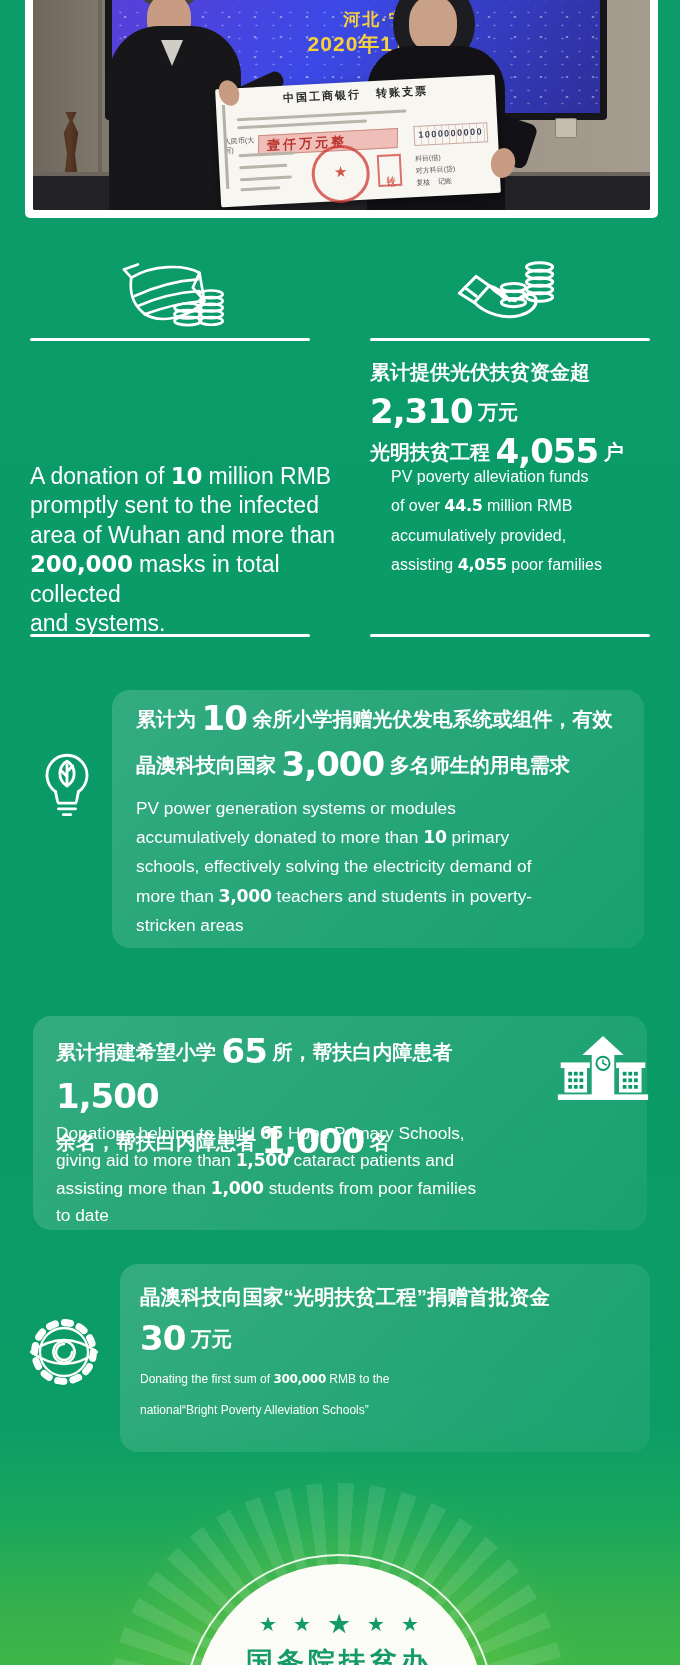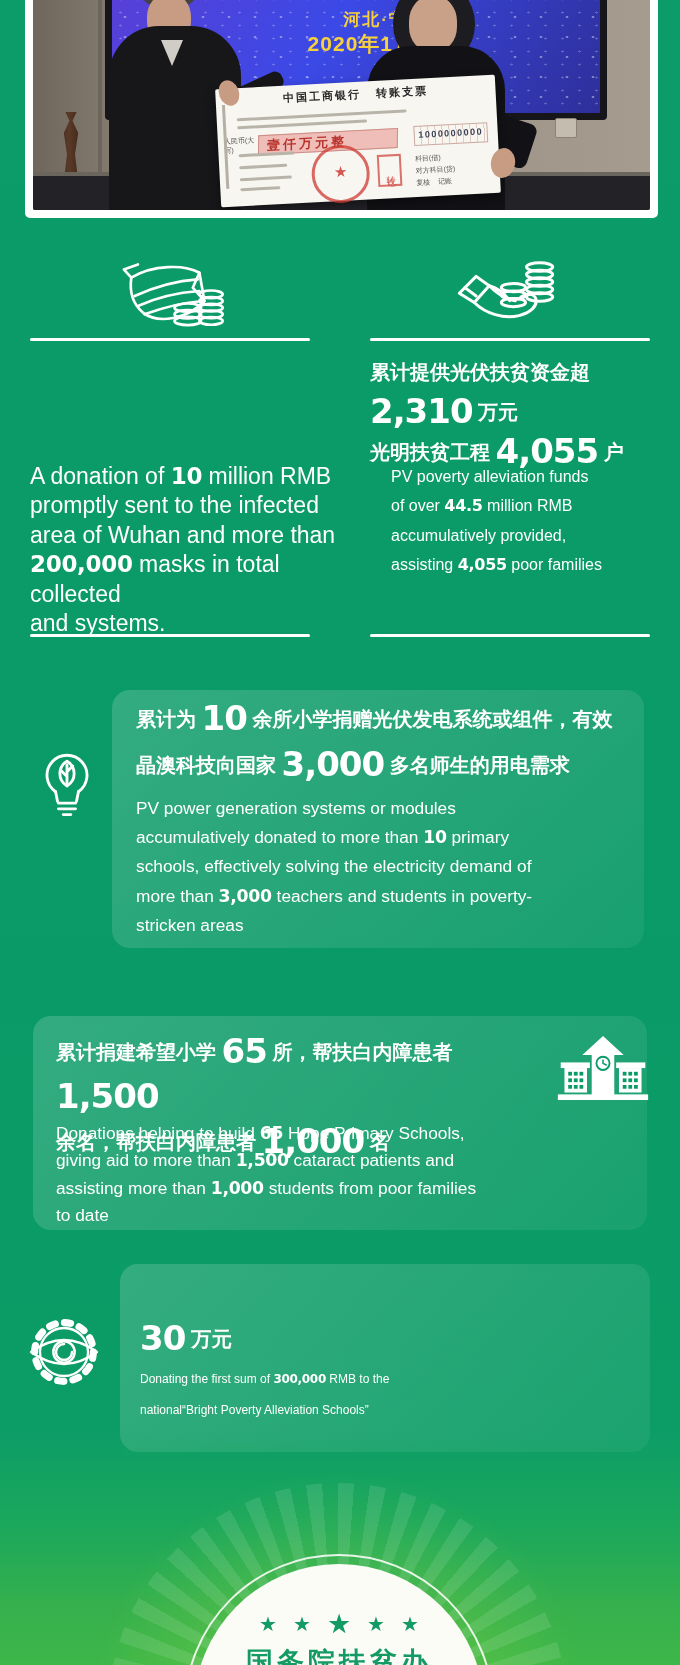--- a/index.html
+++ b/index.html
@@ -237,21 +237,21 @@
   <div class="abs en" style="left:56px;top:1120px;width:495px;font-size:17.3px;line-height:27.4px;"><span>Donations helping to build </span><span class="num">65</span><span> Hope Primary Schools,</span><br><span>giving aid to more than </span><span class="num">1,500</span><span> cataract patients and</span><br><span>assisting more than </span><span class="num">1,000</span><span> students from poor families</span><br><span>to date</span></div>
 
   <div class="panel" style="left:120px;top:1264px;width:530px;height:188px;"></div>
   <svg class="icon-svg" style="left:24px;top:1312px;" width="80" height="80" viewBox="0 0 90 90" fill="none" stroke="#fff" stroke-linecap="round" stroke-linejoin="round">
     <circle cx="45" cy="45" r="33" stroke-width="8" stroke-dasharray="7 10.3"></circle>
     <circle cx="45" cy="45" r="27" stroke-width="2.6"></circle>
     <path d="M8 45 Q45 18 82 45 Q45 72 8 45 Z" stroke-width="2.8"></path>
     <circle cx="45" cy="45" r="12" stroke-width="2.8"></circle>
     <path d="M45 36 A9 9 0 1 0 54 45" stroke-width="2.8"></path>
   </svg>
-  <div class="abs zh" style="left:140px;top:1276px;width:490px;font-size:20.5px;line-height:42px;"><br><span class="num-xl">30</span><span> 万元</span></div>
+  <div class="abs zh" style="left:140px;top:1276px;width:490px;font-size:20.5px;line-height:42px;"><span>晶澳科技向国家“光明扶贫工程”捐赠首批资金</span><br><span class="num-xl">30</span><span> 万元</span></div>
   <div class="abs en" style="left:140px;top:1364px;width:460px;font-size:12px;line-height:30.5px;"><span>Donating the first sum of </span><span class="num">300,000</span><span> RMB to the</span><br><span>national“Bright Poverty Alleviation Schools”</span></div>
 
   <div class="burst">
     <div class="glow"></div>
     <div class="rays"></div>
     <div class="ring"></div>
     <div class="disc"></div>
     <div class="stars">
       <span>★</span><span>★</span><span class="big">★</span><span>★</span><span>★</span>
     </div>

